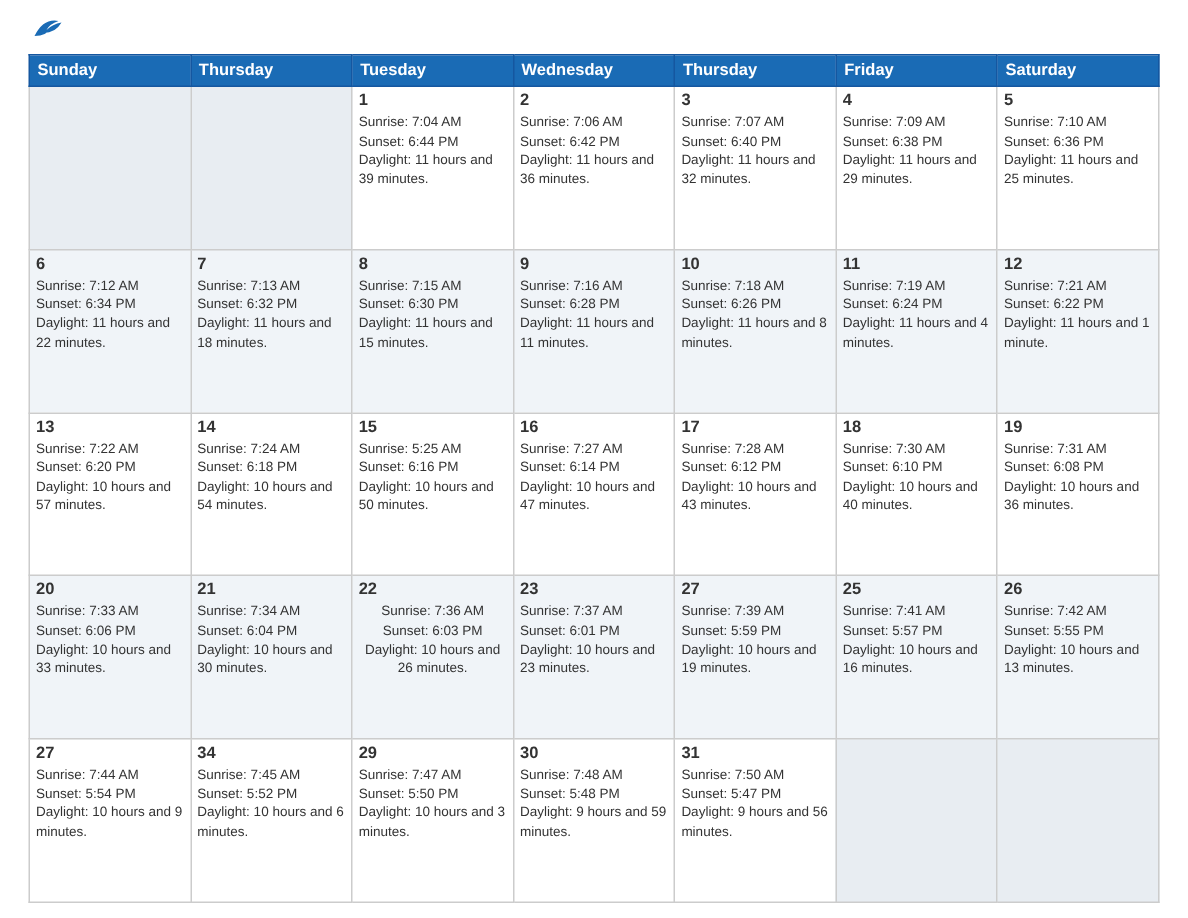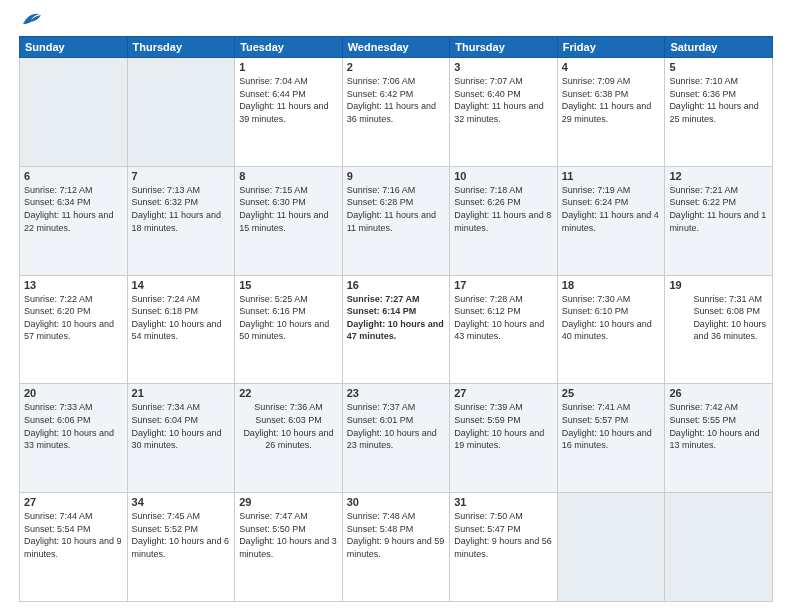--- a/index.html
+++ b/index.html
@@ -227,39 +227,39 @@
 Daylight: 10 hours and 54 minutes.</div>
           </td>
           <td>
             <span class="day-number">15</span>
             <div class="day-info" style="white-space: pre-line;">Sunrise: 5:25 AM
 Sunset: 6:16 PM
 Daylight: 10 hours and 50 minutes.</div>
           </td>
           <td>
             <span class="day-number">16</span>
-            <div class="day-info" style="white-space: pre-line; font-weight: bold;">Sunrise: 7:27 AM
+            <div class="day-info" style="white-space: pre-line;">Sunrise: 7:27 AM
 Sunset: 6:14 PM
 Daylight: 10 hours and 47 minutes.</div>
           </td>
           <td>
             <span class="day-number">17</span>
             <div class="day-info" style="white-space: pre-line;">Sunrise: 7:28 AM
 Sunset: 6:12 PM
 Daylight: 10 hours and 43 minutes.</div>
           </td>
           <td>
             <span class="day-number">18</span>
             <div class="day-info" style="white-space: pre-line;">Sunrise: 7:30 AM
 Sunset: 6:10 PM
 Daylight: 10 hours and 40 minutes.</div>
           </td>
           <td>
             <span class="day-number">19</span>
-            <div class="day-info" style="white-space: pre-line; margin-left: 24px;">Sunrise: 7:31 AM
+            <div class="day-info" style="white-space: pre-line;">Sunrise: 7:31 AM
 Sunset: 6:08 PM
 Daylight: 10 hours and 36 minutes.</div>
           </td>
         </tr>
         <tr>
           <td>
             <span class="day-number">20</span>
             <div class="day-info" style="white-space: pre-line;">Sunrise: 7:33 AM
 Sunset: 6:06 PM
 Daylight: 10 hours and 33 minutes.</div>

